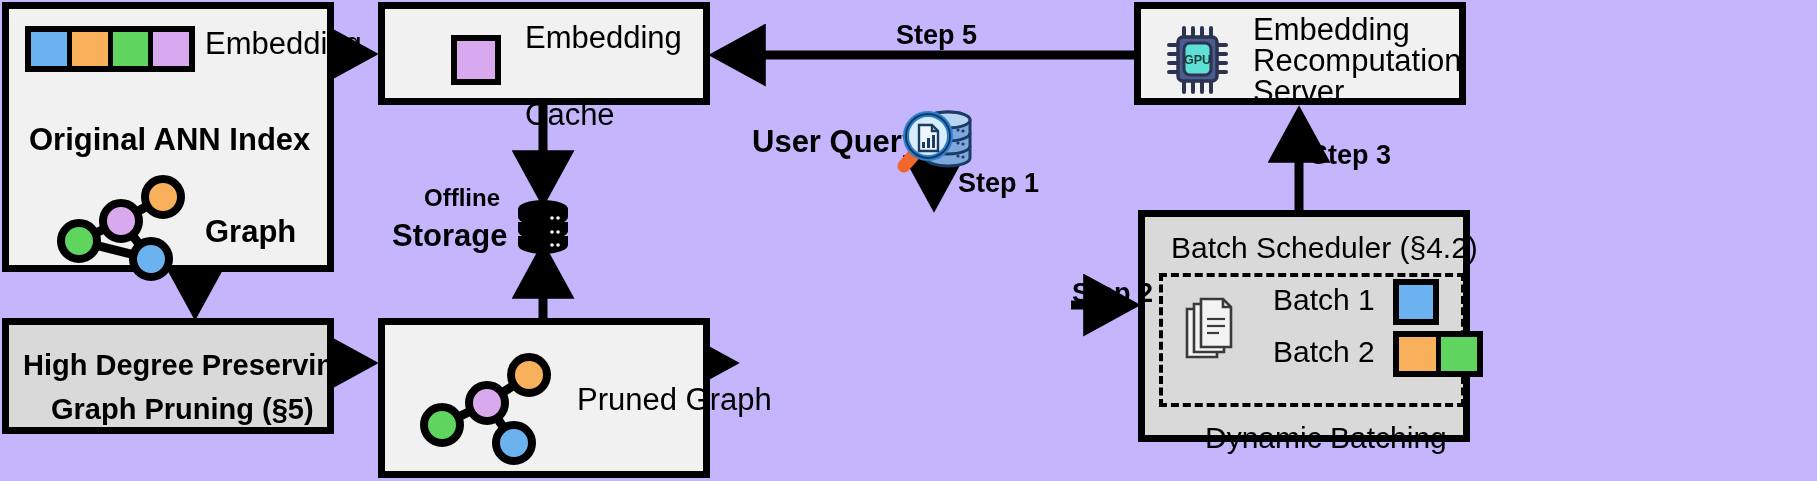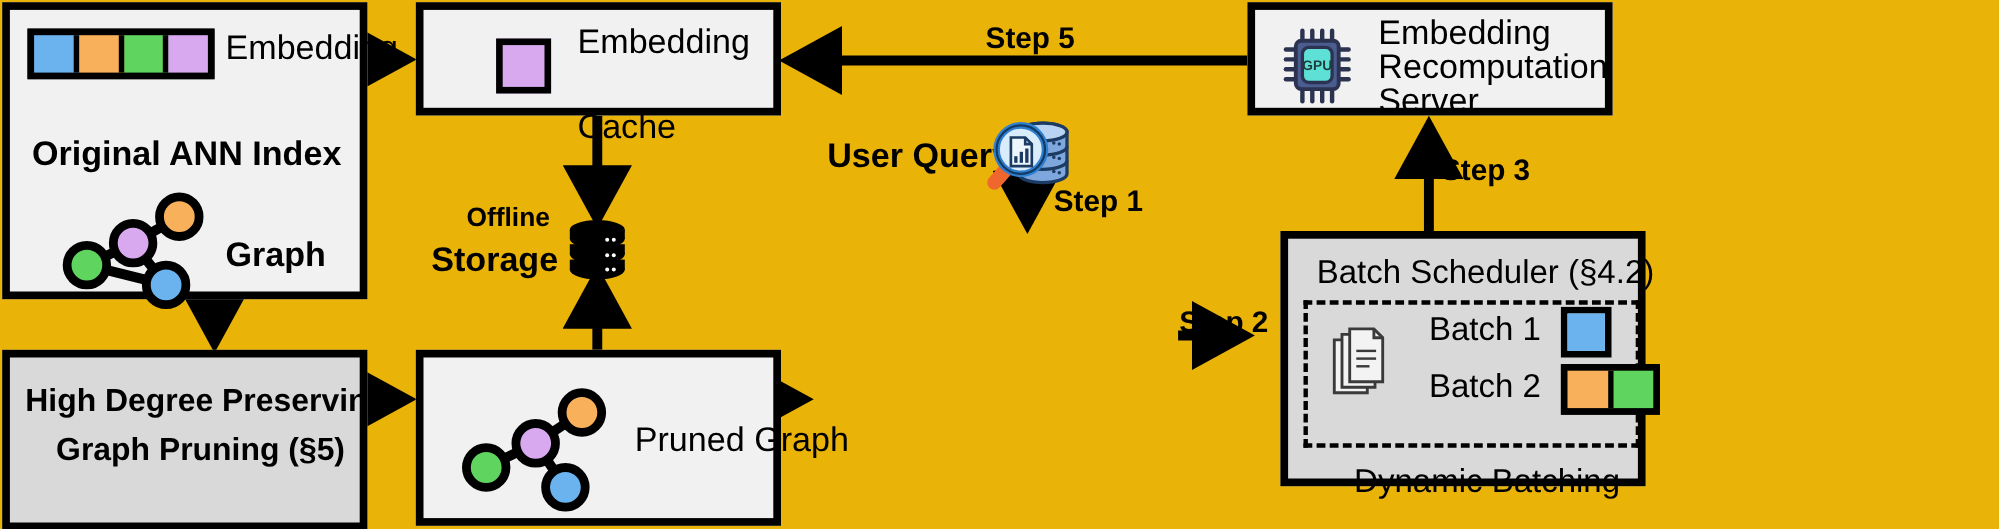--- a/index.html
+++ b/index.html
@@ -1,18 +1,18 @@
 <!DOCTYPE html>
 <html><head>
 <meta charset="utf-8">
 <style>
   html,body{margin:0;padding:0;background:#ffffff;}
   body{width:1817px;height:481px;overflow:hidden;
        font-family:"Liberation Sans","DejaVu Sans",sans-serif;color:#000;}
-  #stage{position:relative;width:1817px;height:481px;background:#eab308;}
+  #stage{position:relative;width:1817px;height:481px;background:#c4b5fd;}
 
   .box{position:absolute;border:7px solid #000;box-sizing:border-box;background:#f1f1f1;}
   .box.gray{background:#d9d9d9;}
   .lbl{position:absolute;white-space:pre;line-height:1.12;}
   .b{font-weight:bold;}
 
   
   .chip{box-sizing:border-box;border:6px solid #000;}
   .chip-row{position:absolute;display:flex;border:6px solid #000;box-sizing:border-box;background:#000;}
   .chip-row > i{display:block;width:100%;height:100%;}
@@ -141,21 +141,21 @@
     <g fill="#fff">
       <circle cx="36" cy="20" r="1.8"></circle>
         <circle cx="42" cy="20" r="1.8"></circle>
       <circle cx="36" cy="34" r="1.8"></circle>
         <circle cx="42" cy="34" r="1.8"></circle>
       <circle cx="36" cy="47" r="1.8"></circle>
         <circle cx="42" cy="47" r="1.8"></circle>
     </g>
   </svg>
 
-  <div class="box gray" style="left:2px;top:318px;width:332px;height:164px;text-align:center;">
+  <div class="box gray" style="left:2px;top:318px;width:332px;height:116px;text-align:center;">
     <div class="lbl b" style="left:14px;top:24px;font-size:29px;">High Degree Preserving</div>
     <div class="lbl b" style="left:42px;top:68px;font-size:29px;">Graph Pruning (§5)</div>
   </div>
 
   <div class="box" style="left:378px;top:318px;width:332px;height:160px;">
     <svg width="190" height="120" class="nolayout" style="left:22px;top:16px;">
       <g stroke="#000" stroke-width="9" stroke-linecap="round">
         <line x1="35" y1="84" x2="80" y2="62"></line>
         <line x1="80" y1="62" x2="122" y2="34"></line>
         <line x1="80" y1="62" x2="107" y2="102"></line>
@@ -199,21 +199,21 @@
     <path d="M21 25 h13 l6 6 v20 h-19 z" fill="#eef6fd" stroke="#1c3b63" stroke-width="2.4"></path>
     <path d="M34 25 v6 h6" fill="none" stroke="#1c3b63" stroke-width="2.4"></path>
     <g fill="#1c3b63">
       <rect x="24" y="42" width="3" height="6"></rect>
       <rect x="29" y="38" width="3" height="10"></rect>
       <rect x="34" y="35" width="3" height="13"></rect>
     </g>
   </svg>
 
 
-  <div class="box gray" style="left:1164px;top:210px;width:332px;height:232px;">
+  <div class="box gray" style="left:1138px;top:210px;width:332px;height:232px;">
     <div class="lbl" style="left:26px;top:14px;font-size:30px;">Batch Scheduler (§4.2)</div>
 
     <div class="dashed" style="left:14px;top:56px;width:306px;height:134px;"></div>
 
     <svg width="66" height="74" class="nolayout" style="left:38px;top:80px;">
       <g fill="#f3f3f3" stroke="#3a3a3a" stroke-width="2.6">
         <path d="M4 12 h22 l8 8 v40 h-30 z"></path>
         <path d="M11 7 h22 l8 8 v40 h-30 z"></path>
         <path d="M18 2 h22 l8 8 v40 h-30 z"></path>
       </g>

